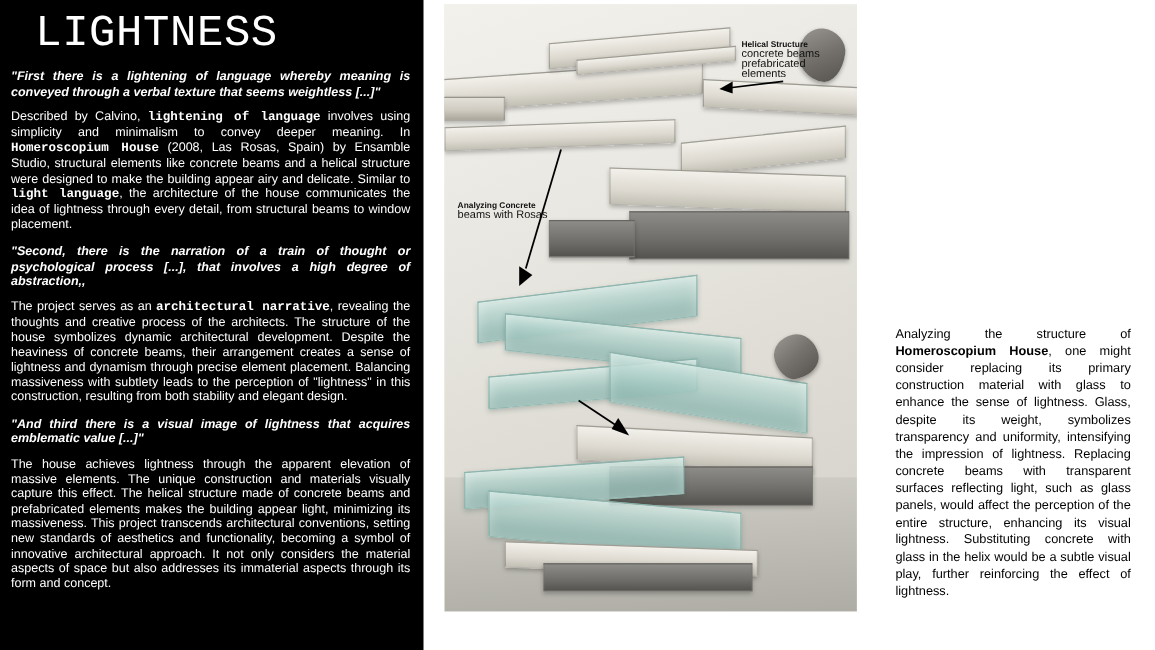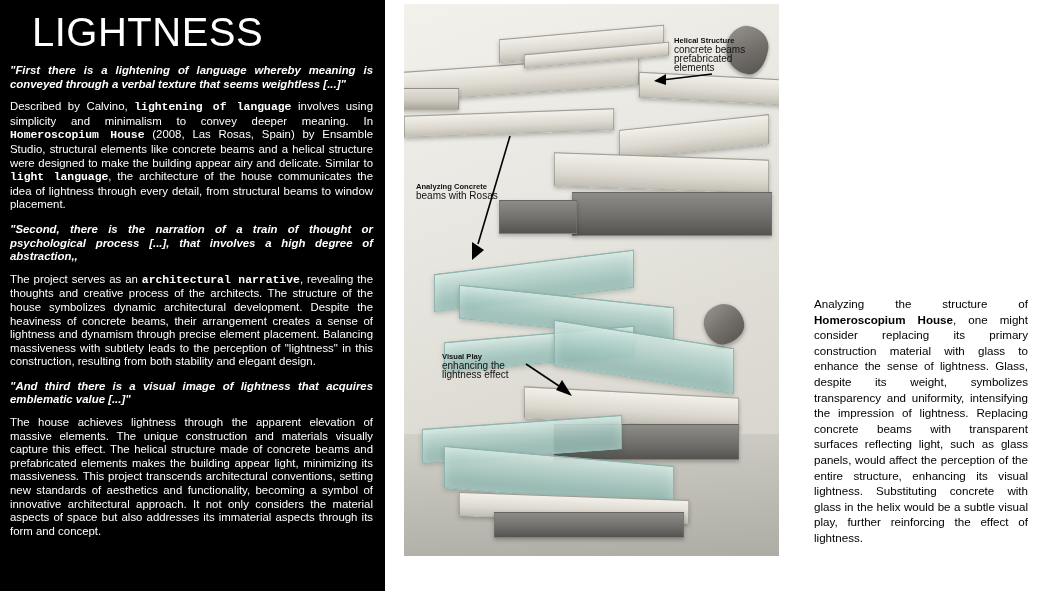--- a/index.html
+++ b/index.html
@@ -23,20 +23,21 @@
     color: #ffffff;
     padding: 8px 12px 0 10px;
   }
   #title {
     font-size: 40px;
     line-height: 44px;
     font-weight: 400;
     letter-spacing: 0.5px;
     margin: 2px 0 10px 22px;
     color: #ffffff;
+    font-family: Liberation Mono, monospace;
   }
   .quote {
     font-size: 11.4px;
     line-height: 13.6px;
     font-weight: bold;
     font-style: italic;
     text-align: justify;
     margin: 0 0 9px 0;
     color: #ffffff;
   }
@@ -196,25 +197,20 @@
 
     <div class="callout" style="left:12px; top:178px; width:110px;">
       <span>Analyzing Concrete</span>
       <span class="sub">beams with Rosas</span>
     </div>
     <svg class="arrow-svg" style="left:62px; top:128px;" width="50" height="130" viewBox="0 0 50 130">
       <line x1="44" y1="4" x2="12" y2="112" stroke="#000" stroke-width="1.6"></line>
       <polygon points="6,128 6,110 18,118" fill="#000"></polygon>
     </svg>
 
-    <div class="callout" style="left:38px; top:348px; width:100px;">
-      <span>Visual Play</span>
-      <span class="sub" style="white-space:pre-line;">enhancing the
-lightness effect</span>
-    </div>
     <svg class="arrow-svg" style="left:120px; top:358px;" width="50" height="36" viewBox="0 0 50 36">
       <line x1="2" y1="2" x2="38" y2="26" stroke="#000" stroke-width="1.6"></line>
       <polygon points="48,34 32,28 38,18" fill="#000"></polygon>
     </svg>
   </div>
 </div>
 
 <div id="right-panel">
   <p>
     <span>Analyzing the structure of </span><b>Homeroscopium House</b><span>, one might consider replacing its primary construction material with glass to enhance the sense of lightness. Glass, despite its weight, symbolizes transparency and uniformity, intensifying the impression of lightness. Replacing concrete beams with transparent surfaces reflecting light, such as glass panels, would affect the perception of the entire structure, enhancing its visual lightness. Substituting concrete with glass in the helix would be a subtle visual play, further reinforcing the effect of lightness.</span>

